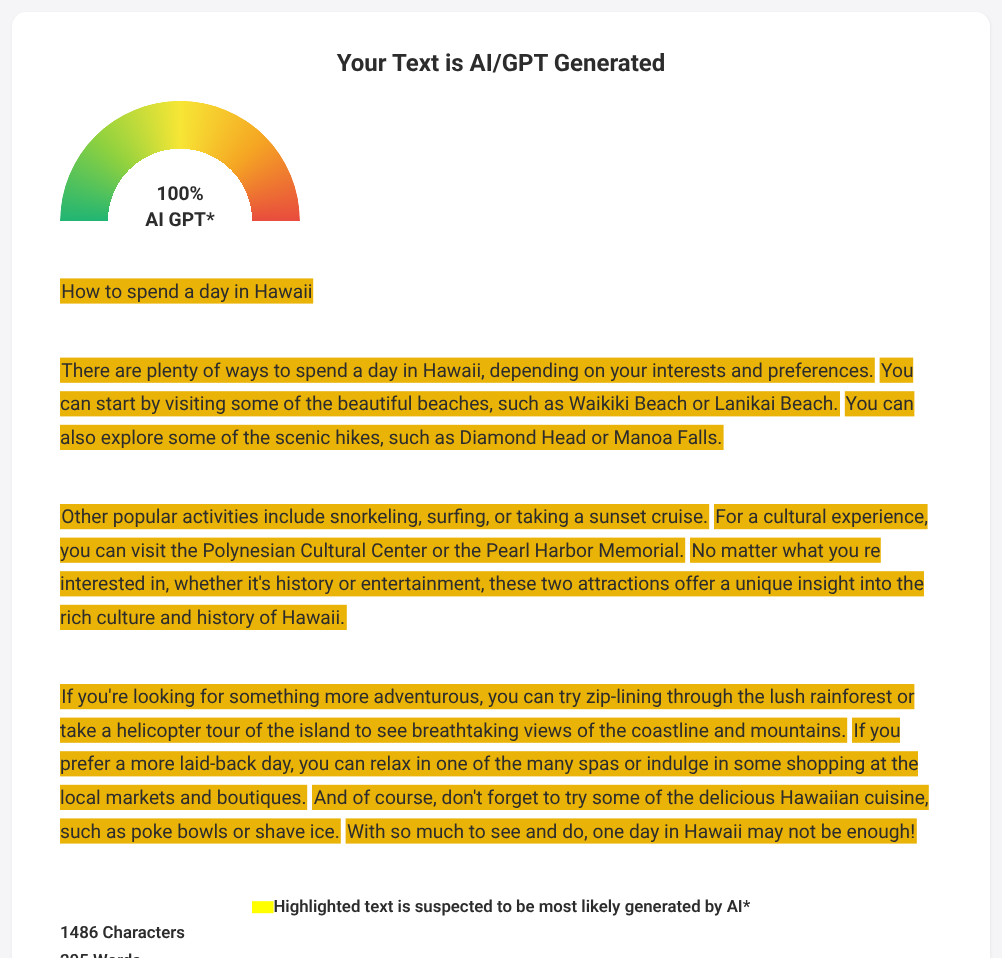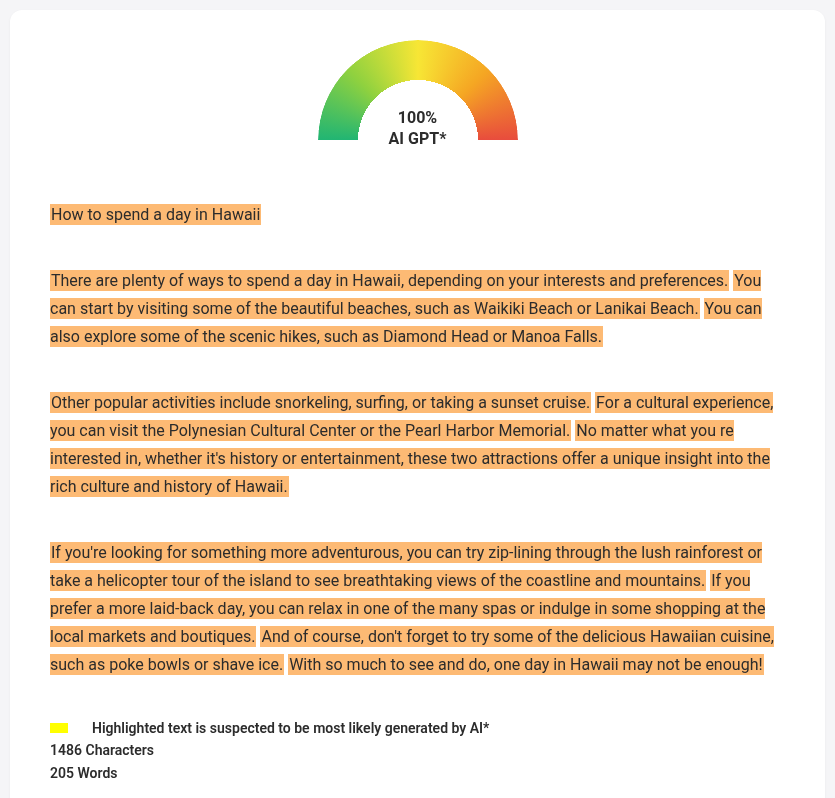--- a/index.html
+++ b/index.html
@@ -22,22 +22,21 @@
     }
     .title {
       text-align: center;
       font-size: 20px;
       font-weight: 700;
       color: #2c2c2c;
       margin-bottom: 20px;
     }
     .gauge-wrap {
       display: flex;
-      justify-content: center;
-      margin-bottom: 51px;
+      margin-bottom: 35px;
     }
     .gauge {
       position: relative;
       width: 200px;
       height: 110px;
       overflow: hidden;
     }
     .gauge-arc {
       position: absolute;
       top: 0;
@@ -62,47 +61,49 @@
     }
     .content {
       color: #2c2c2c;
       font-size: 16px;
       line-height: 1.75;
     }
     .para {
       margin-bottom: 38px;
     }
     mark, .hl {
-      background-color: #fdba74;
+      background-color: #eab308;
       padding: 1px 1px;
     }
     .legend {
       margin-top: 6px;
       font-size: 14px;
       color: #2c2c2c;
       line-height: 1.6;
       font-weight: 600;
     }
     .legend-row {
       display: flex;
       align-items: center;
-      gap: 24px;
+      gap: 0;
+      justify-content: center;
     }
     .swatch {
       display: inline-block;
       width: 18px;
       height: 10px;
       background: #ffff00;
     }
   </style>
 </head>
 <body>
 
 <div class="card">
 
+  <div class="title">Your Text is AI/GPT Generated</div>
 
   <div class="gauge-wrap">
     <div class="gauge">
       <div class="gauge-arc"></div>
       <div class="gauge-center">
         <div>100%</div>
         <div>AI GPT*</div>
       </div>
     </div>
   </div>

